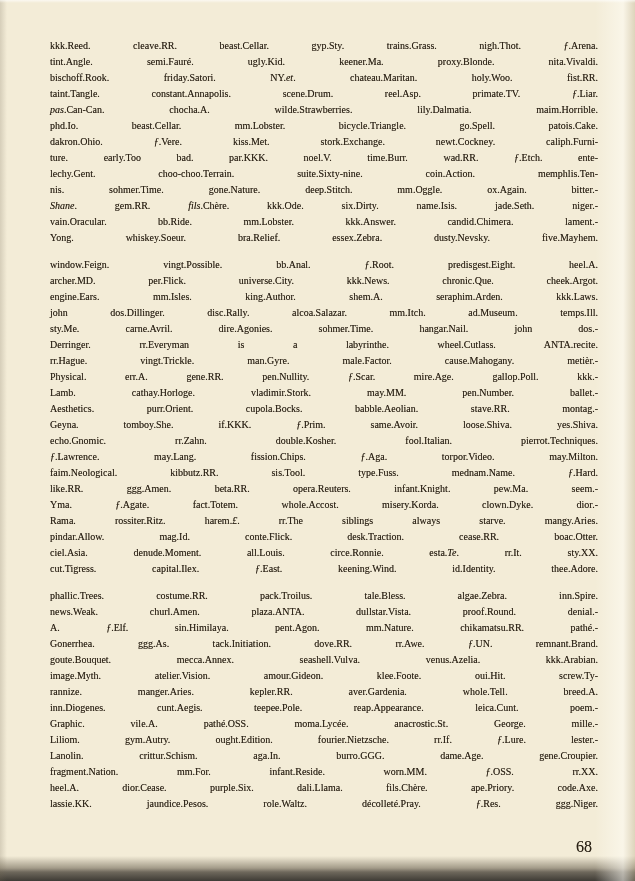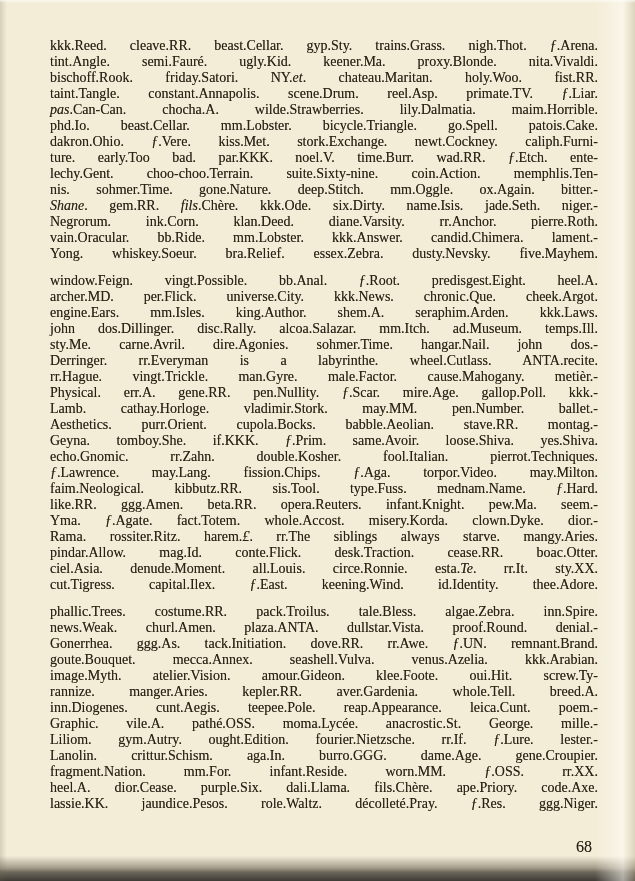--- a/index.html
+++ b/index.html
@@ -12,21 +12,21 @@
     position: relative; width: 635px; height: 881px;
     background:
       linear-gradient(to bottom, rgba(255,255,255,.65) 0px, rgba(255,255,255,0) 3px),
       linear-gradient(to right, rgba(110,100,80,.22) 0px, rgba(110,100,80,0) 7px),
       linear-gradient(to left, rgba(186,173,142,.38) 0px, rgba(255,253,246,.55) 12px, rgba(255,253,246,0) 40px),
       linear-gradient(to top, #3e3b35 0px, #6e685c 9px, #a49c8a 13px, rgba(164,156,138,0) 25px),
       #f3ecd7;
   }
   .text-block {
     position: absolute; left: 50px; top: 38px; width: 548px;
-    font-size: 14px; line-height: 16px;
+    font-size: 10px; line-height: 16px;
     color: #2b2216;
     text-shadow: 0 0 .5px rgba(43,34,22,.55);
   }
   .paragraph { margin: 0 0 11px 0; }
   .line {
     text-align: justify;
     text-align-last: justify;
   }
   .line em { font-style: italic; }
   .page-number {
@@ -45,21 +45,20 @@
         <div class="line"><span>tint.Angle. semi.Fauré. ugly.Kid. keener.Ma. proxy.Blonde. nita.Vivaldi.</span></div>
         <div class="line"><span>bischoff.Rook. friday.Satori. NY.</span><em>et</em><span>. chateau.Maritan. holy.Woo. fist.RR.</span></div>
         <div class="line"><span>taint.Tangle. constant.Annapolis. scene.Drum. reel.Asp. primate.TV. </span><em>ƒ</em><span>.Liar.</span></div>
         <div class="line"><em>pas</em><span>.Can-Can. chocha.A. wilde.Strawberries. lily.Dalmatia. maim.Horrible.</span></div>
         <div class="line"><span>phd.Io. beast.Cellar. mm.Lobster. bicycle.Triangle. go.Spell. patois.Cake.</span></div>
         <div class="line"><span>dakron.Ohio. </span><em>ƒ</em><span>.Vere. kiss.Met. stork.Exchange. newt.Cockney. caliph.Furni-</span></div>
         <div class="line"><span>ture. early.Too bad. par.KKK. noel.V. time.Burr. wad.RR. </span><em>ƒ</em><span>.Etch. ente-</span></div>
         <div class="line"><span>lechy.Gent. choo-choo.Terrain. suite.Sixty-nine. coin.Action. memphlis.Ten-</span></div>
         <div class="line"><span>nis. sohmer.Time. gone.Nature. deep.Stitch. mm.Oggle. ox.Again. bitter.-</span></div>
         <div class="line"><em>Shane</em><span>. gem.RR. </span><em>fils</em><span>.Chère. kkk.Ode. six.Dirty. name.Isis. jade.Seth. niger.-</span></div>
-        <div class="line"><span>Negrorum. ink.Corn. klan.Deed. diane.Varsity. rr.Anchor. pierre.Roth.</span></div>
         <div class="line"><span>vain.Oracular. bb.Ride. mm.Lobster. kkk.Answer. candid.Chimera. lament.-</span></div>
         <div class="line"><span>Yong. whiskey.Soeur. bra.Relief. essex.Zebra. dusty.Nevsky. five.Mayhem.</span></div>
       </div>
       <div class="paragraph">
         <div class="line"><span>window.Feign. vingt.Possible. bb.Anal. </span><em>ƒ</em><span>.Root. predisgest.Eight. heel.A.</span></div>
         <div class="line"><span>archer.MD. per.Flick. universe.City. kkk.News. chronic.Que. cheek.Argot.</span></div>
         <div class="line"><span>engine.Ears. mm.Isles. king.Author. shem.A. seraphim.Arden. kkk.Laws.</span></div>
         <div class="line"><span>john dos.Dillinger. disc.Rally. alcoa.Salazar. mm.Itch. ad.Museum. temps.Ill.</span></div>
         <div class="line"><span>sty.Me. carne.Avril. dire.Agonies. sohmer.Time. hangar.Nail. john dos.-</span></div>
         <div class="line"><span>Derringer. rr.Everyman is a labyrinthe. wheel.Cutlass. ANTA.recite.</span></div>
@@ -74,20 +73,21 @@
         <div class="line"><span>like.RR. ggg.Amen. beta.RR. opera.Reuters. infant.Knight. pew.Ma. seem.-</span></div>
         <div class="line"><span>Yma. </span><em>ƒ</em><span>.Agate. fact.Totem. whole.Accost. misery.Korda. clown.Dyke. dior.-</span></div>
         <div class="line"><span>Rama. rossiter.Ritz. harem.</span><em>£</em><span>. rr.The siblings always starve. mangy.Aries.</span></div>
         <div class="line"><span>pindar.Allow. mag.Id. conte.Flick. desk.Traction. cease.RR. boac.Otter.</span></div>
         <div class="line"><span>ciel.Asia. denude.Moment. all.Louis. circe.Ronnie. esta.</span><em>Te</em><span>. rr.It. sty.XX.</span></div>
         <div class="line"><span>cut.Tigress. capital.Ilex. </span><em>ƒ</em><span>.East. keening.Wind. id.Identity. thee.Adore.</span></div>
       </div>
       <div class="paragraph">
         <div class="line"><span>phallic.Trees. costume.RR. pack.Troilus. tale.Bless. algae.Zebra. inn.Spire.</span></div>
         <div class="line"><span>news.Weak. churl.Amen. plaza.ANTA. dullstar.Vista. proof.Round. denial.-</span></div>
+        <div class="line"><span>A. </span><em>ƒ</em><span>.Elf. sin.Himilaya. pent.Agon. mm.Nature. chikamatsu.RR. pathé.-</span></div>
         <div class="line"><span>Gonerrhea. ggg.As. tack.Initiation. dove.RR. rr.Awe. </span><em>ƒ</em><span>.UN. remnant.Brand.</span></div>
         <div class="line"><span>goute.Bouquet. mecca.Annex. seashell.Vulva. venus.Azelia. kkk.Arabian.</span></div>
         <div class="line"><span>image.Myth. atelier.Vision. amour.Gideon. klee.Foote. oui.Hit. screw.Ty-</span></div>
         <div class="line"><span>rannize. manger.Aries. kepler.RR. aver.Gardenia. whole.Tell. breed.A.</span></div>
         <div class="line"><span>inn.Diogenes. cunt.Aegis. teepee.Pole. reap.Appearance. leica.Cunt. poem.-</span></div>
         <div class="line"><span>Graphic. vile.A. pathé.OSS. moma.Lycée. anacrostic.St. George. mille.-</span></div>
         <div class="line"><span>Liliom. gym.Autry. ought.Edition. fourier.Nietzsche. rr.If. </span><em>ƒ</em><span>.Lure. lester.-</span></div>
         <div class="line"><span>Lanolin. crittur.Schism. aga.In. burro.GGG. dame.Age. gene.Croupier.</span></div>
         <div class="line"><span>fragment.Nation. mm.For. infant.Reside. worn.MM. </span><em>ƒ</em><span>.OSS. rr.XX.</span></div>
         <div class="line"><span>heel.A. dior.Cease. purple.Six. dali.Llama. fils.Chère. ape.Priory. code.Axe.</span></div>

